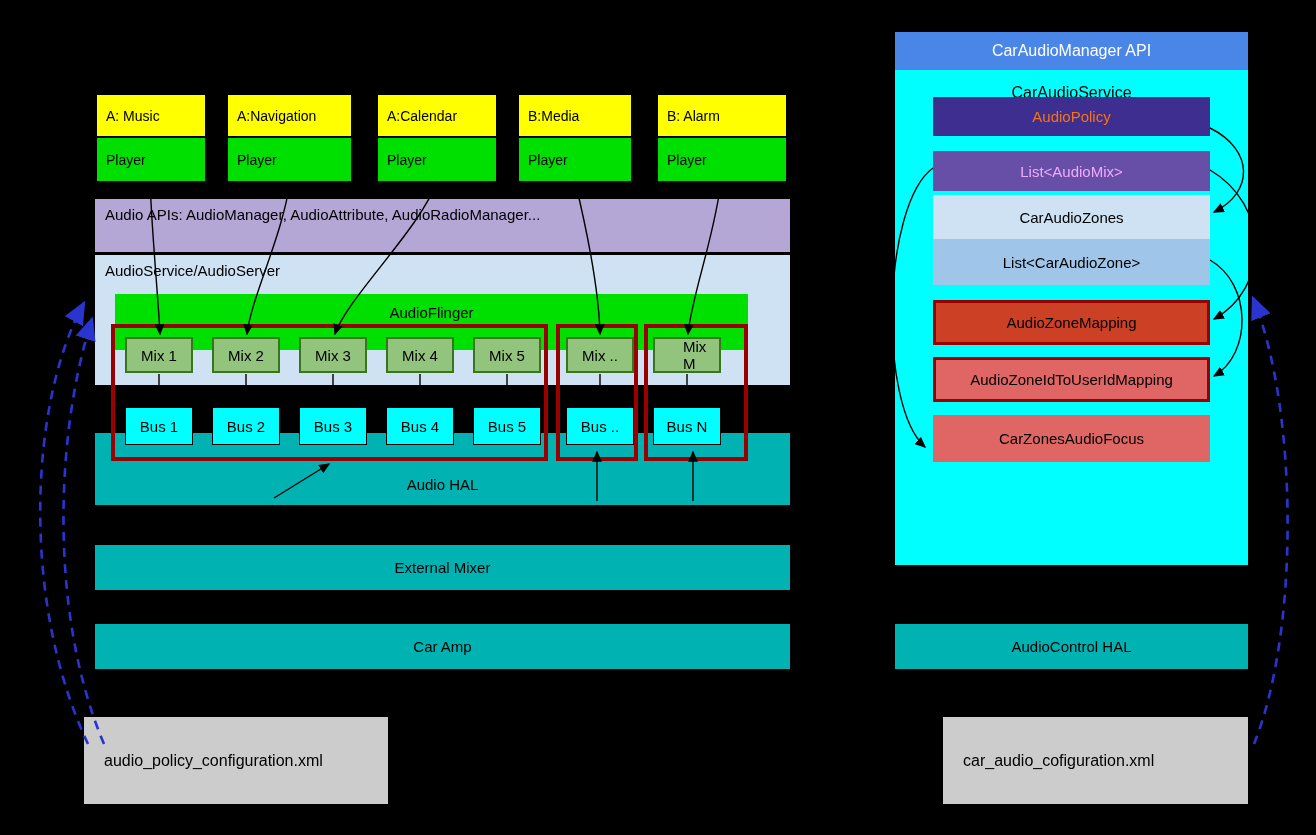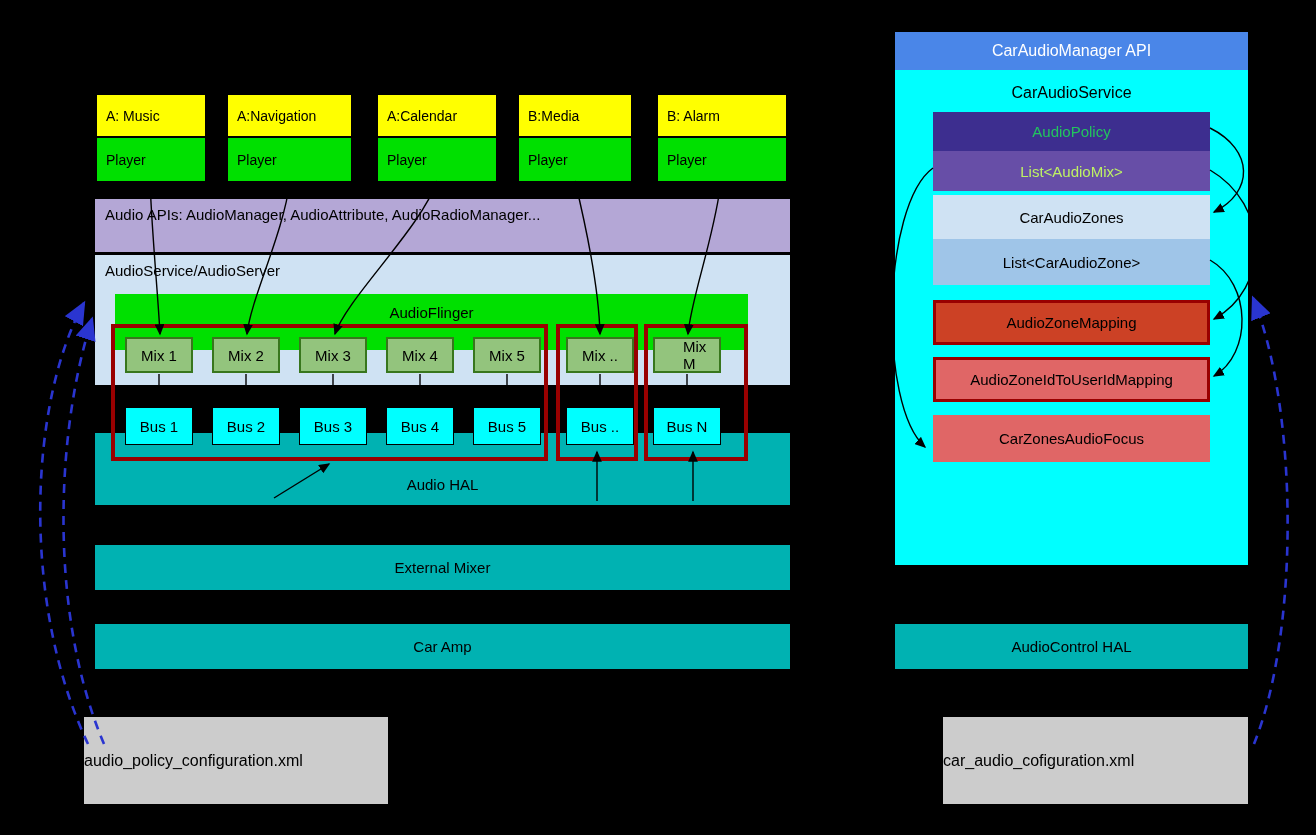--- a/index.html
+++ b/index.html
@@ -28,21 +28,21 @@
     border:2px solid #38761d;display:flex;align-items:center;justify-content:center;
     font-size:15px;z-index:4;box-sizing:border-box;}
   .bus{position:absolute;top:407px;width:68px;height:38px;background:var(--bus_box,#00ffff);
     border:1.5px solid #000;display:flex;align-items:center;justify-content:center;
     font-size:15px;z-index:4;box-sizing:border-box;}
   .redgroup{position:absolute;border:4px solid var(--group_border,#990000);z-index:6;box-sizing:border-box;}
   
   .rbox{position:absolute;left:933px;width:277px;display:flex;align-items:center;justify-content:center;
     font-size:15px;box-sizing:border-box;z-index:4;text-align:center;}
   .config{position:absolute;background:var(--config_box,#cccccc);display:flex;align-items:center;
-    padding-left:0;font-size:16px;z-index:3;box-sizing:border-box;}
+    padding-left:20px;font-size:16px;z-index:3;box-sizing:border-box;}
   #arrows{position:absolute;left:0;top:0;z-index:9;pointer-events:none;}
   .blk{fill:none;stroke:#000;stroke-width:1.4;}
   .blu{fill:none;stroke:var(--dashed_arrow,#2a35d0);stroke-width:2.6;stroke-dasharray:9 7;}
 </style>
 </head>
 <body>
 
 <div id="canvas">
 
   <div class="app" style="left:97px;top:95px;width:108px;">
@@ -115,22 +115,22 @@
   </div>
 
   <div class="abs center" style="left:895px;top:32px;width:353px;height:38px;background:var(--api_header,#4a86e8);color:#fff;font-size:16px;z-index:3;">
     <span>CarAudioManager API</span>
   </div>
 
   <div class="abs" style="left:895px;top:70px;width:353px;height:495px;background:var(--car_audio_service,#00ffff);z-index:2;">
     <div style="text-align:center;padding-top:14px;font-size:16px;">CarAudioService</div>
   </div>
 
-  <div class="rbox" style="top:112px;height:39px;background:var(--audio_policy,#3d2e8f);color:#22c55e;">AudioPolicy</div>
-  <div class="rbox" style="top:151px;height:40px;background:var(--list_audio_mix,#674ea7);color:#bef264;">List&lt;AudioMix&gt;</div>
+  <div class="rbox" style="top:97px;height:39px;background:var(--audio_policy,#3d2e8f);color:#f97316;">AudioPolicy</div>
+  <div class="rbox" style="top:151px;height:40px;background:var(--list_audio_mix,#674ea7);color:#f0abfc;">List&lt;AudioMix&gt;</div>
   <div class="rbox" style="top:195px;height:44px;background:var(--car_audio_zones,#cfe2f3);">CarAudioZones</div>
   <div class="rbox" style="top:239px;height:46px;background:var(--list_car_audio_zone,#9fc5e8);">List&lt;CarAudioZone&gt;</div>
   <div class="rbox" style="top:300px;height:45px;background:var(--zone_mapping,#cc4125);border:3px solid var(--group_border,#990000);">AudioZoneMapping</div>
   <div class="rbox" style="top:357px;height:45px;background:var(--zone_id_mapping,#e06666);border:3px solid var(--group_border,#990000);">AudioZoneIdToUserIdMapping</div>
   <div class="rbox" style="top:415px;height:47px;background:var(--zones_focus,#e06666);">CarZonesAudioFocus</div>
 
   <div class="abs center teal" style="left:895px;top:624px;width:353px;height:45px;font-size:15px;z-index:3;">
     <span>AudioControl HAL</span>
   </div>
 

